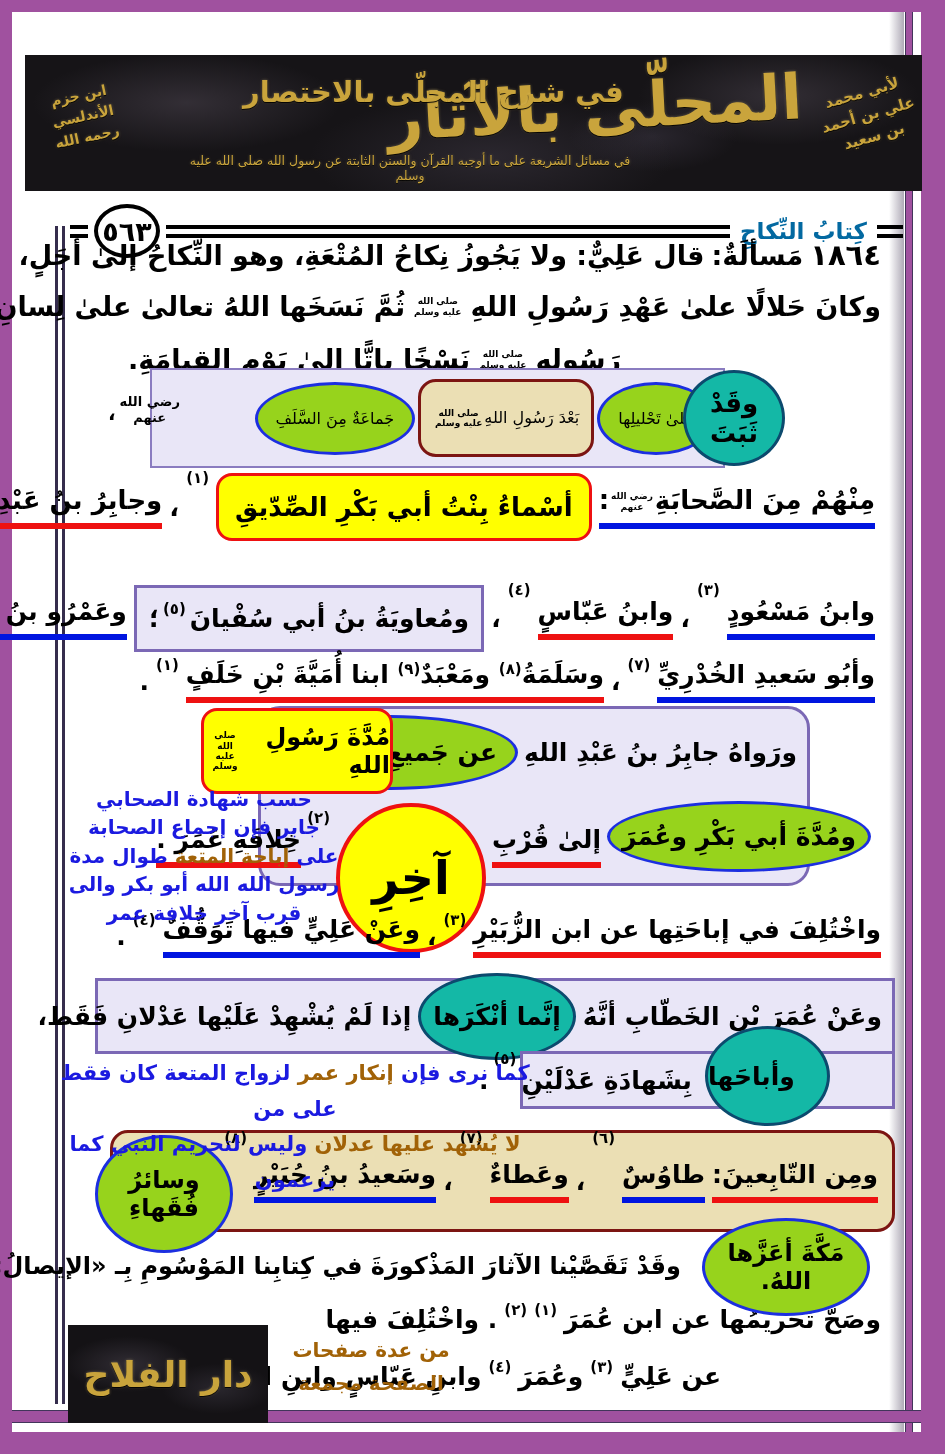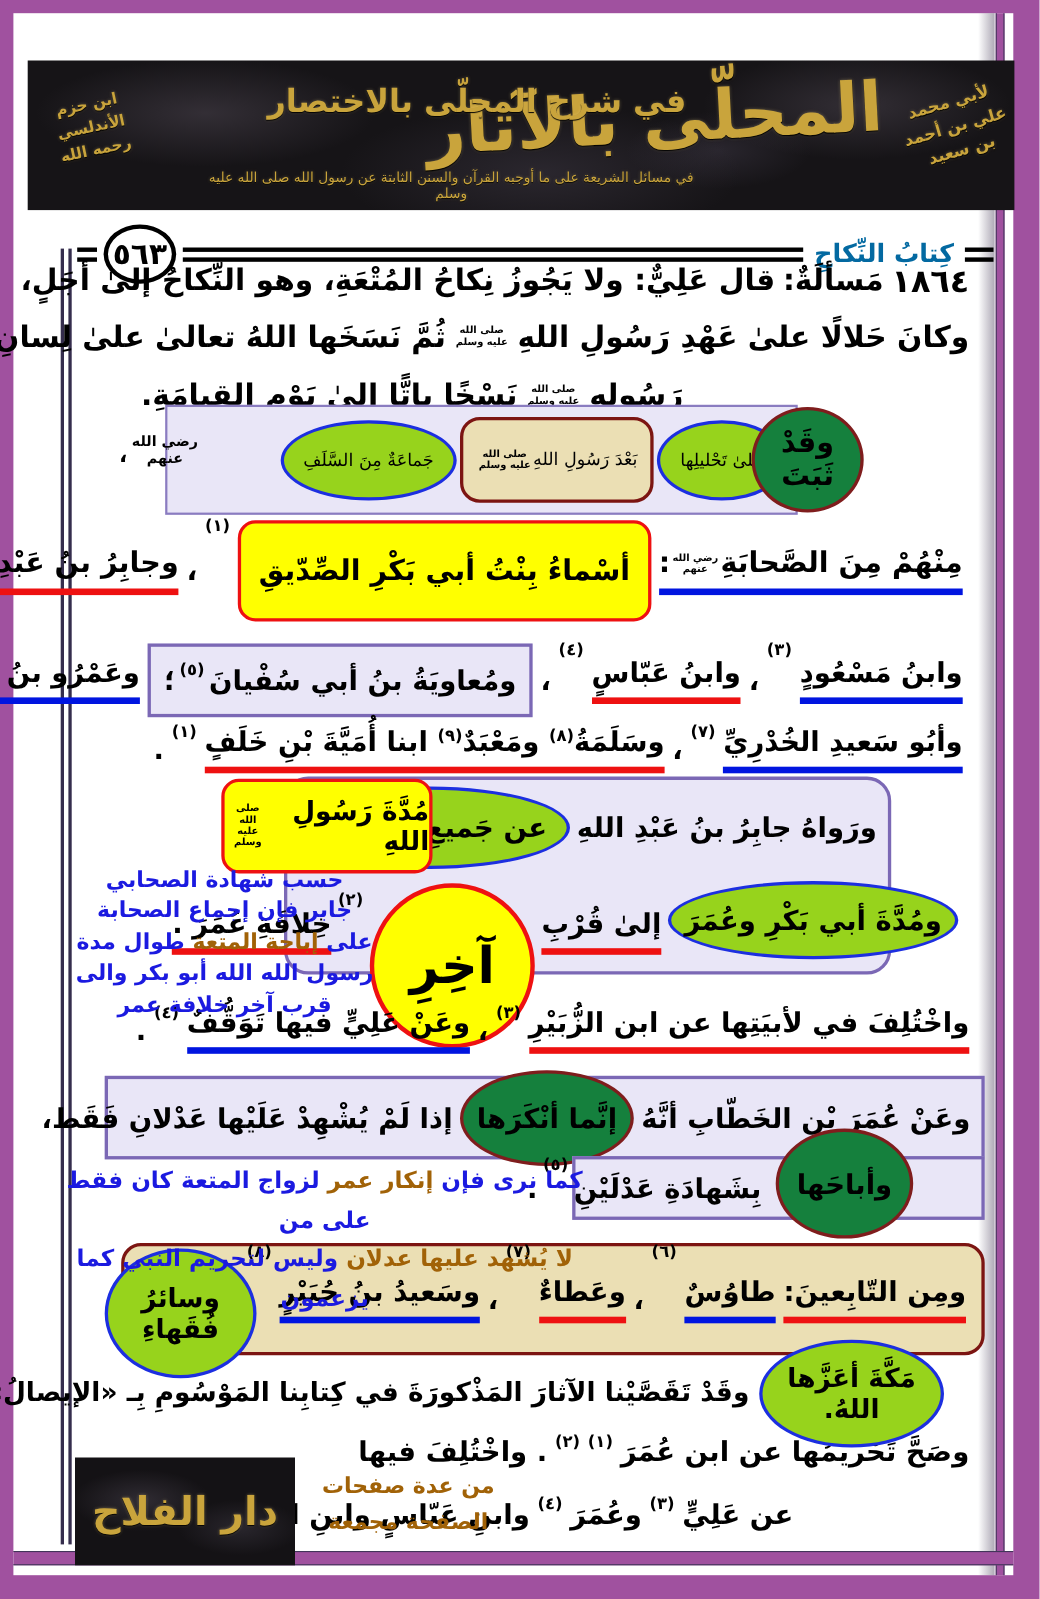--- a/index.html
+++ b/index.html
@@ -32,23 +32,23 @@
   .pgnum{width:66px;height:54px;min-width:66px;border:4px solid #000;border-radius:50%;display:flex;align-items:center;justify-content:center;font-size:27px;font-weight:bold;background:#fff}
   
   .line{position:absolute;display:flex;direction:rtl;align-items:center;gap:7px;white-space:nowrap;font-weight:bold;font-size:26px;color:#000;z-index:2}
   .fn{font-size:15px;font-weight:bold;align-self:flex-start;margin-top:-4px}
   .fni{font-size:15px;font-weight:bold;vertical-align:9px}
   .ulb{border-bottom:6px solid #0015e0;padding-bottom:8px}
   .ulr{border-bottom:6px solid #ee1111;padding-bottom:8px}
   .hon{display:inline-flex;flex-direction:column;font-size:9px;line-height:1.15;text-align:center;font-weight:bold;vertical-align:middle;margin:0 2px}
   .hon-lg{font-size:13px;line-height:1.2}
   
-  .ell{border-radius:50%;display:flex;align-items:center;justify-content:center;text-align:center}
+  .ell{border-radius:50%;display:flex;align-items:center;justify-content:flex-end;text-align:center}
   .ell-g{background:#97d31c;border:3px solid #1c2fe0}
-  .ell-y{background:#15803d;border:3px solid #7f1d1d}
+  .ell-y{background:#14b8a6;border:3px solid #0c4a6e}
   .bx-y{background:#ffff00;border:3px solid #ee1111;border-radius:16px}
   .bx-tan{background:#ebdfb4;border:3px solid #7c1512;border-radius:18px}
   .bx-lav{background:#e9e6f7;border:3px solid #7b68b5}
   .strip{position:absolute;right:196px;top:356px;width:575px;height:100px;background:#e9e6f7;border:2px solid #8a7cc0;display:flex;direction:rtl;align-items:center;gap:3px;padding-right:8px;z-index:2}
   .strip .ell-g{padding:24px 18px}
   .strip .bx-tan{padding:26px 12px;margin:-7px 0}
   .abs{position:absolute;z-index:3}
   .note{position:absolute;font-weight:bold;text-align:center;z-index:4}
   .blue{color:#1b1ae0}.red{color:#a16207}
   .circle-akhir{width:150px;height:150px;min-width:150px;border-radius:50%;background:#ffff00;border:4px solid #ee1111;display:flex;align-items:center;justify-content:center;font-size:46px;font-weight:bold}
@@ -127,21 +127,21 @@
         <span>عنهم</span>
       </span>
     <span style="font-size:20px">،</span>
   </div>
 
   <div class="line" style="right:46px;top:461px">
     <span class="ulb"><span>مِنْهُمْ مِنَ الصَّحابَةِ</span><span class="hon">
           <span>رضي الله</span>
           <span>عنهم</span>
         </span><span>:</span></span>
-    <span class="bx-y" style="padding:28px 16px"><span>أسْماءُ بِنْتُ أبي بَكْرِ الصِّدّيقِ</span></span>
+    <span class="bx-y" style="padding:16px 16px"><span>أسْماءُ بِنْتُ أبي بَكْرِ الصِّدّيقِ</span></span>
     <span class="fn">(١)</span>
     <span>،</span>
     <span class="ulr">وجابِرُ بنُ عَبْدِ اللهِ</span>
 
   </div>
 
   <div class="line" style="right:46px;top:573px;font-size:25px">
     <span class="ulb">وابنُ مَسْعُودٍ</span>
     <span class="fn">(٣)</span>
     <span>،</span>
@@ -195,21 +195,21 @@
 
   <div class="note blue" style="left:46px;top:773px;width:292px;font-size:20px;line-height:1.42">
     <div>حسب شهادة الصحابي</div>
     <div>جابر فإن إجماع الصحابة</div>
     <div><span>على</span> <span class="red">إباحة المتعة</span> <span>طوال مدة</span></div>
     <div>رسول الله الله أبو بكر والى</div>
     <div>قرب آخر خلافة عمر</div>
   </div>
 
   <div class="line" style="right:40px;top:903px;font-size:25px">
-    <span class="ulr">واخْتُلِفَ في لأبيَتِها عن ابن الزُّبَيْرِ</span>
+    <span class="ulr">واخْتُلِفَ في إباحَتِها عن ابن الزُّبَيْرِ</span>
     <span class="fn">(٣)</span>
     <span>،</span>
     <span class="ulb">وعَنْ عَلِيٍّ فيها تَوَقُّفٌ</span>
     <span class="fn">(٤)</span>
     <span>.</span>
   </div>
 
   <div class="abs bx-lav" style="right:26px;top:966px;width:800px;height:76px;display:flex;direction:rtl;align-items:center;gap:7px;padding:0 10px;white-space:nowrap;font-weight:bold;font-size:25px">
     <span>وعَنْ عُمَرَ بْنِ الخَطّابِ أنَّهُ</span>
     <span class="ell ell-y" style="padding:26px 12px;margin:-10px 0">
@@ -240,21 +240,21 @@
     <span class="fn">(٧)</span>
     <span>،</span>
     <span class="ulb">وسَعيدُ بنُ جُبَيْرٍ</span>
     <span class="fn">(٨)</span>
     <span>،</span>
   </div>
   <div class="abs ell ell-g" style="left:83px;top:1123px;width:138px;height:118px;font-weight:bold;font-size:24px">
       <span>وسائرُ فُقَهاءِ</span>
     </div>
 
-  <div class="abs ell ell-g" style="right:63px;top:1206px;width:168px;height:98px;font-weight:bold;font-size:24px">
+  <div class="abs ell ell-g" style="right:51px;top:1206px;width:168px;height:98px;font-weight:bold;font-size:24px">
       <span>مَكَّةَ أعَزَّها اللهُ.</span>
     </div>
   <div class="line" style="right:240px;top:1240px;font-size:24px">
     <span>وقَدْ تَقَصَّيْنا الآثارَ المَذْكورَةَ في كِتابِنا المَوْسُومِ بِـ «الإيصالُ».</span>
   </div>
 
   <div class="line" style="right:40px;top:1293px;font-size:25px">
     <span>وصَحَّ تَحْريمُها عن ابن عُمَرَ</span>
     <span class="fn">(١)</span>
     <span class="fn">(٢)</span>

